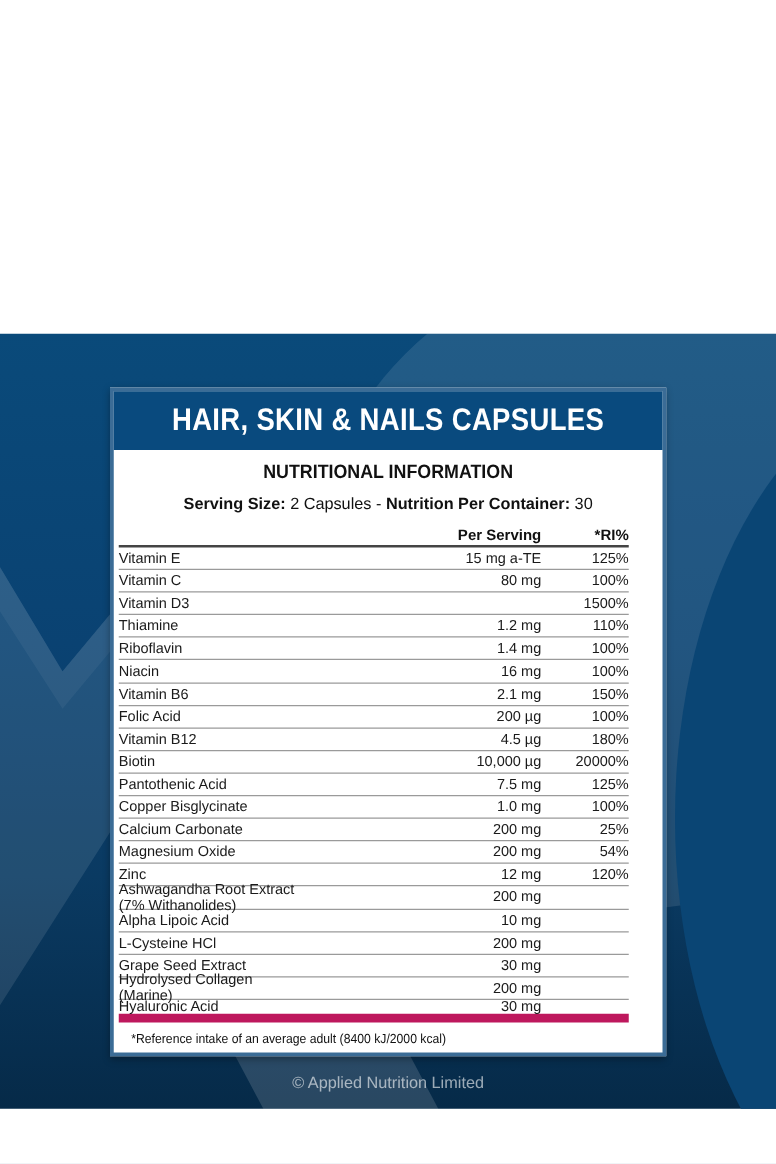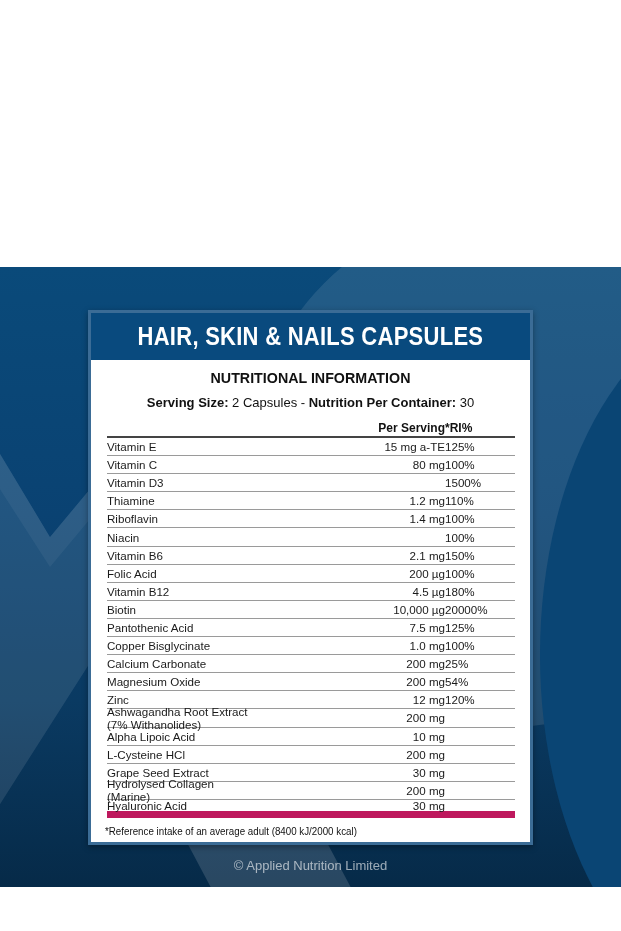--- a/index.html
+++ b/index.html
@@ -47,29 +47,29 @@
   .subtitle {
     text-align: center; font-family: "Liberation Sans", sans-serif; font-weight: bold;
     font-size: 15.5px; color: #111; margin-top: 9px; transform: scaleX(0.92);
   }
   .serving {
     text-align: center; font-family: "Liberation Sans", sans-serif;
     font-size: 13px; color: #111; margin-top: 8px;
   }
   .serving b { font-weight: bold; text-align: center; }
 
-  .table { position: absolute; left: 16px; top: 108px; width: 408px; }
+  .table { position: absolute; left: 4px; top: 108px; width: 408px; }
   .thead {
     display: flex; height: 17px; font-family: "Liberation Sans", sans-serif;
     font-weight: bold; font-size: 12px; color: #111;
     border-bottom: 2px solid #444;
   }
   .col-name { flex: 1; }
   .col-val { width: 190px; text-align: right; padding-right: 0; }
-  .col-ri { width: 70px; text-align: left; }
+  .col-ri { width: 70px; text-align: right; }
   .row {
     display: flex; height: 18.1px; align-items: center;
     font-family: Liberation Sans, sans-serif; font-size: 11.6px; color: #1a1a1a;
     border-bottom: 1px solid #9a9a9a;
   }
   .row:last-child { border-bottom: 7px solid #be185d; }
   .footnote {
     position: absolute; left: 14px; top: 512px;
     font-family: "Liberation Sans", sans-serif; font-size: 10.5px; color: #111;
     transform: scaleX(0.93); transform-origin: left center;
@@ -133,20 +133,21 @@
           <span class="col-val">1.2 mg</span>
           <span class="col-ri">110%</span>
         </div>
         <div class="row">
           <span class="col-name">Riboflavin</span>
           <span class="col-val">1.4 mg</span>
           <span class="col-ri">100%</span>
         </div>
         <div class="row">
           <span class="col-name">Niacin</span>
+          <span class="col-val">16 mg</span>
           <span class="col-ri">100%</span>
         </div>
         <div class="row">
           <span class="col-name">Vitamin B6</span>
           <span class="col-val">2.1 mg</span>
           <span class="col-ri">150%</span>
         </div>
         <div class="row">
           <span class="col-name">Folic Acid</span>
           <span class="col-val">200 µg</span>

